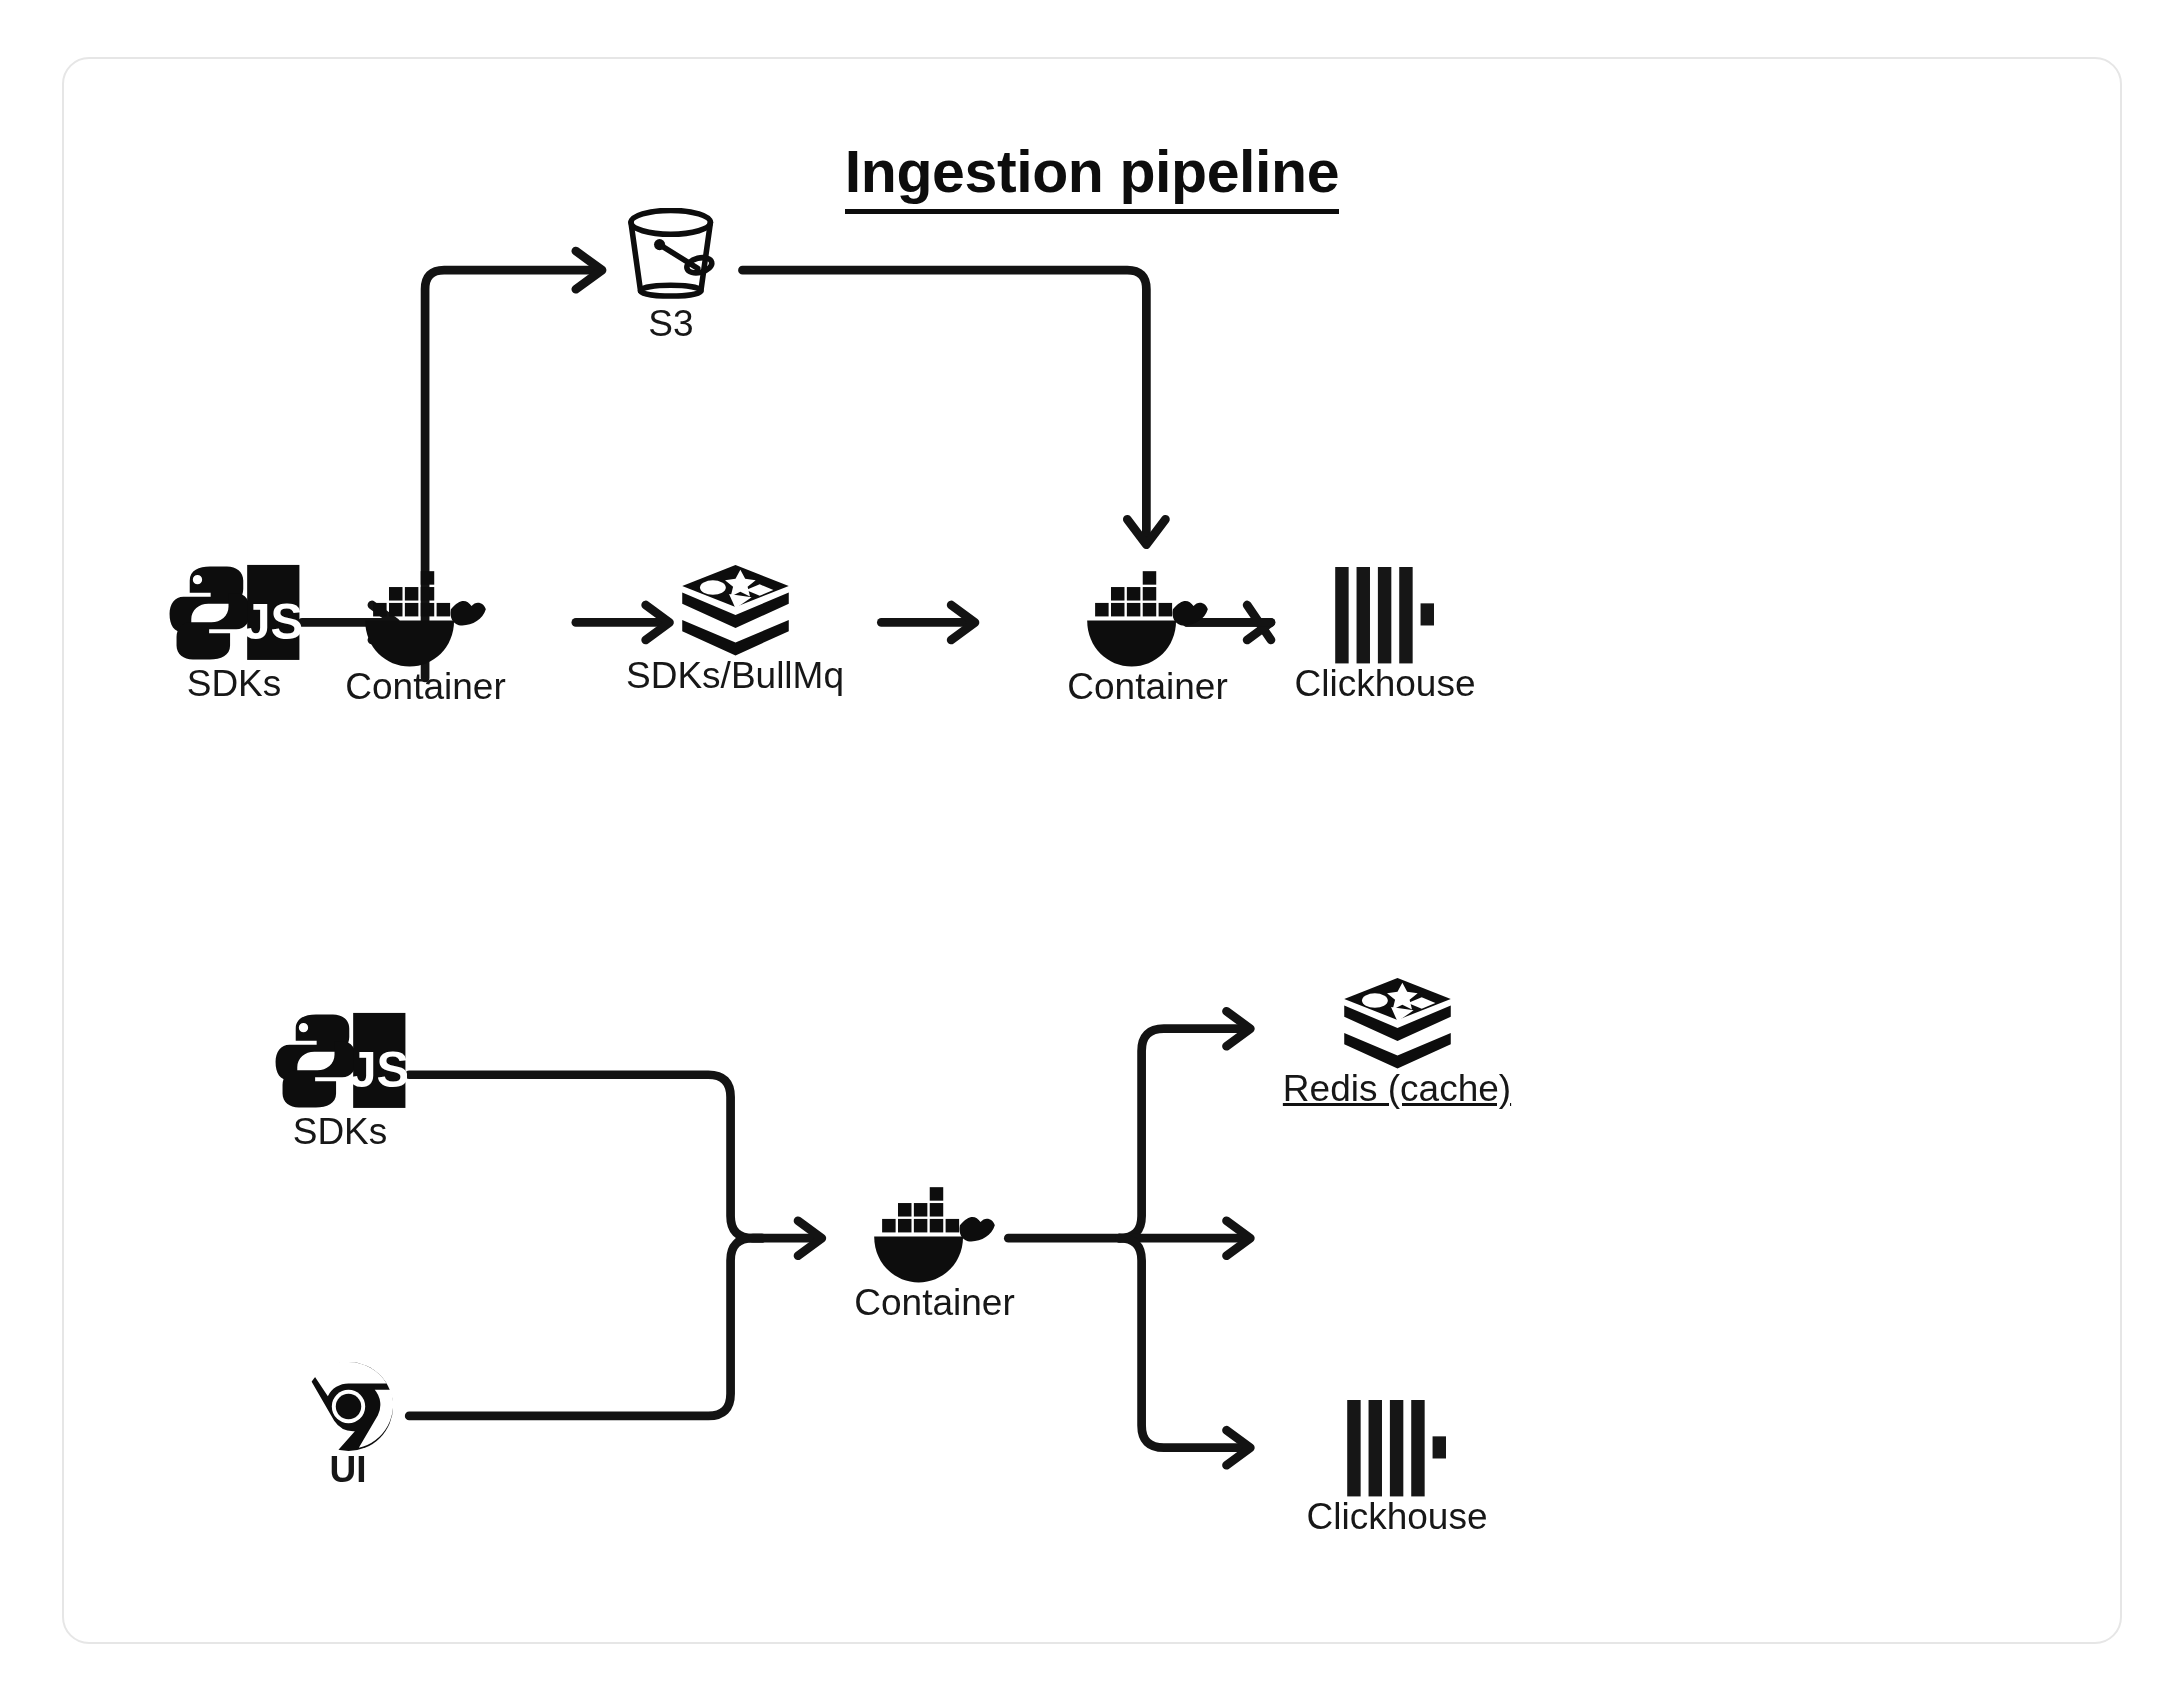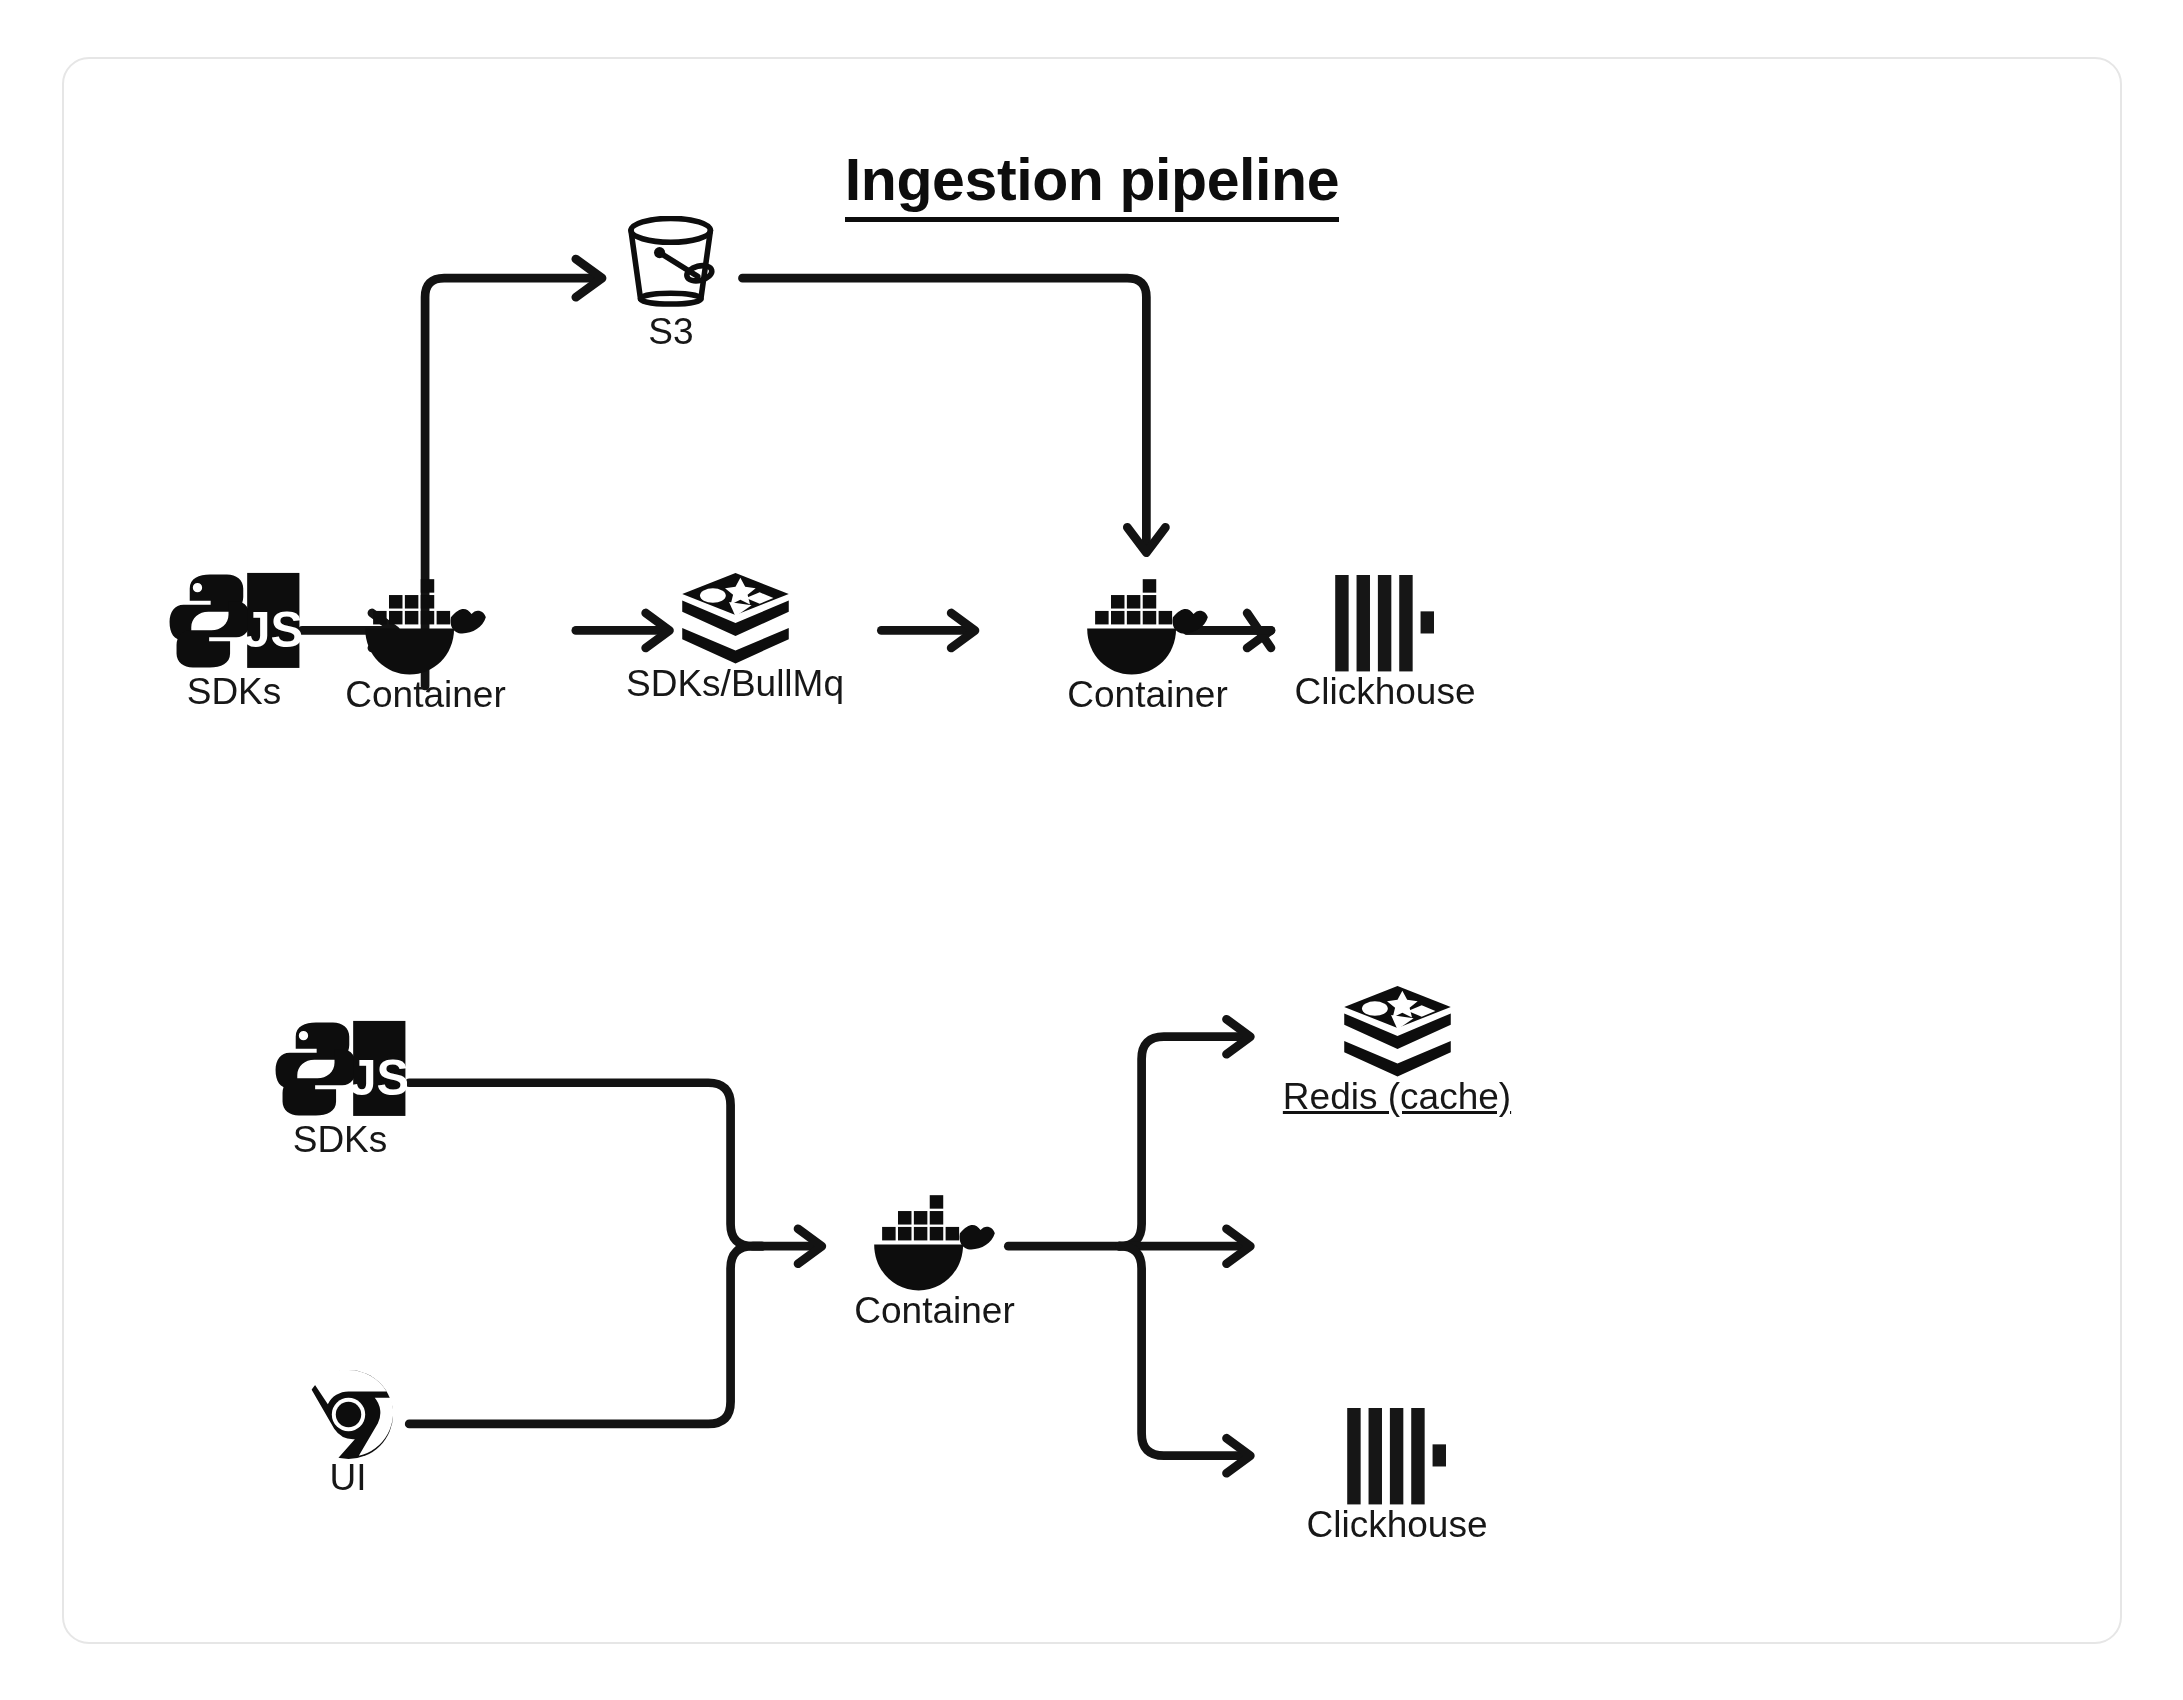--- a/index.html
+++ b/index.html
@@ -12,21 +12,21 @@
   #card{
     position:absolute;
     left:62px;top:57px;
     width:2060px;height:1587px;
     border:2.4px solid #e6e6e6;
     border-radius:27px;
     background:#ffffff;
     box-sizing:border-box;
     overflow:hidden;
   }
-  .stage{position:absolute;left:0;top:16px;width:100%;height:100%;}
+  .stage{position:absolute;left:0;top:8px;width:100%;height:100%;}
   svg.layer{position:absolute;left:0;top:0;width:2060px;height:1587px;overflow:visible;}
 
   .title{
     position:absolute;
     text-align:center;
     font-weight:bold;
     color:#0d0d0d;
     letter-spacing:-0.4px;
     white-space:nowrap;
   }
@@ -289,21 +289,21 @@
             </g>
           <g>
             <rect x="100" y="2" width="66" height="120" fill="#0d0d0d"></rect>
             <text x="133" y="96" font-family="Liberation Sans, sans-serif" font-size="62" font-weight="bold" fill="#ffffff" text-anchor="middle">JS</text>
           </g>
         </svg>
       </div>
       <div class="lbl">SDKs</div>
     </div>
 
-    <div class="node" id="n-ui" style="left:238px;top:1295px;width:92px;">
+    <div class="node" id="n-ui" style="left:238px;top:1295px;width:92px;font-weight:bold;">
       <div class="iconbox">
         <svg width="89" height="89" viewBox="0 0 112 112">
             <use href="#ic-chrome"></use>
           </svg>
       </div>
       <div class="lbl">UI</div>
     </div>
 
     <div class="node" id="n-container-3" style="left:795px;top:1117px;width:151px;">
       <div class="iconbox">

